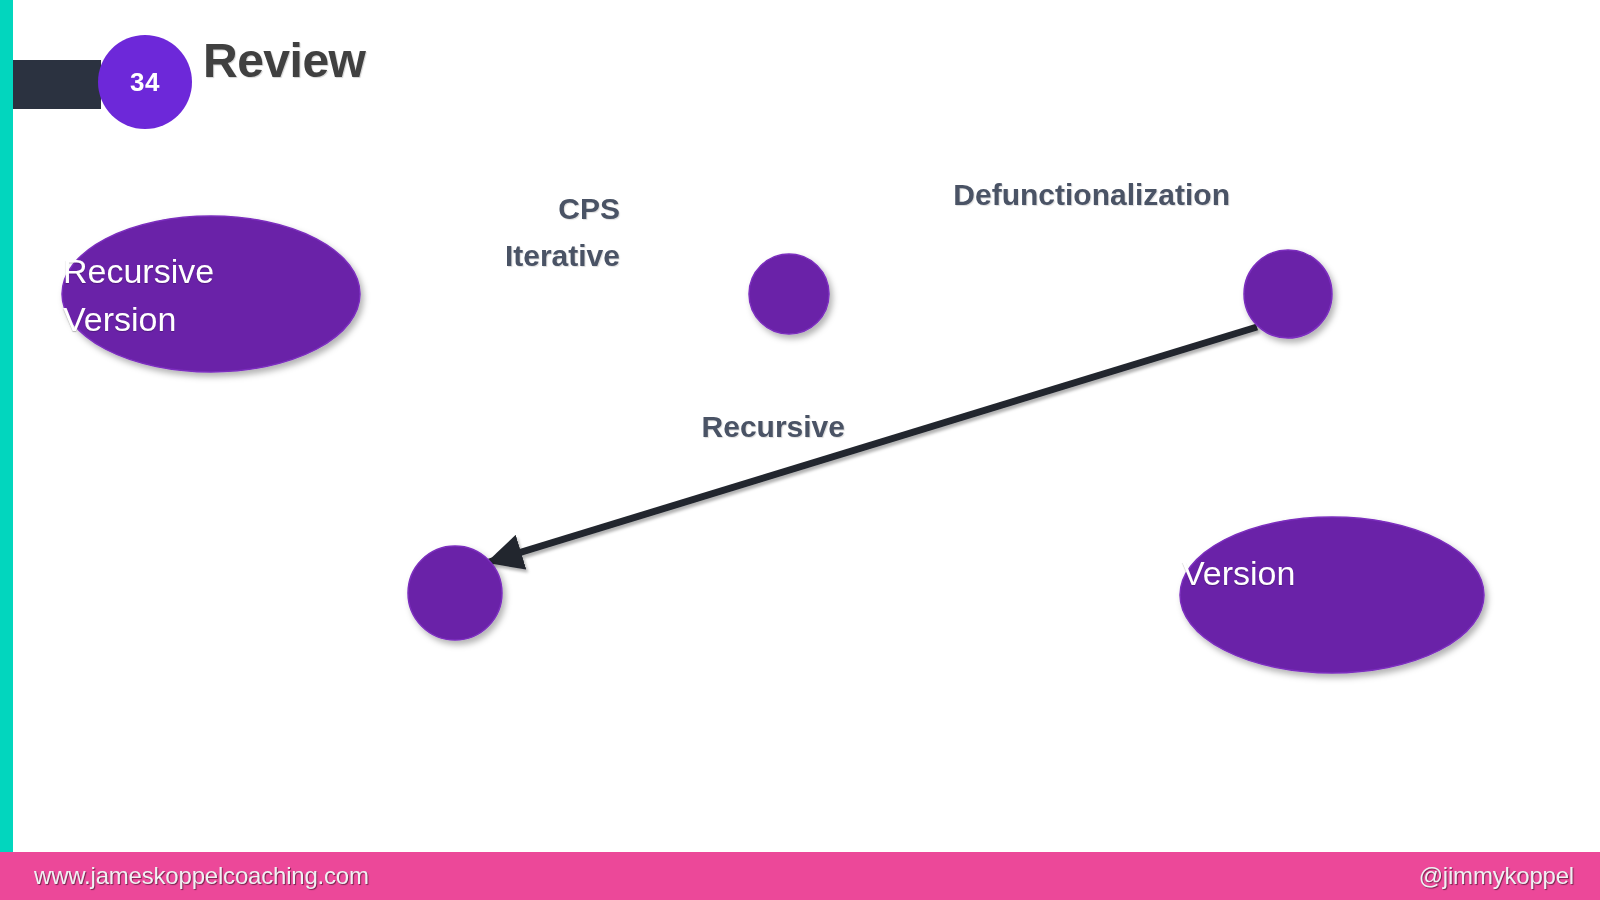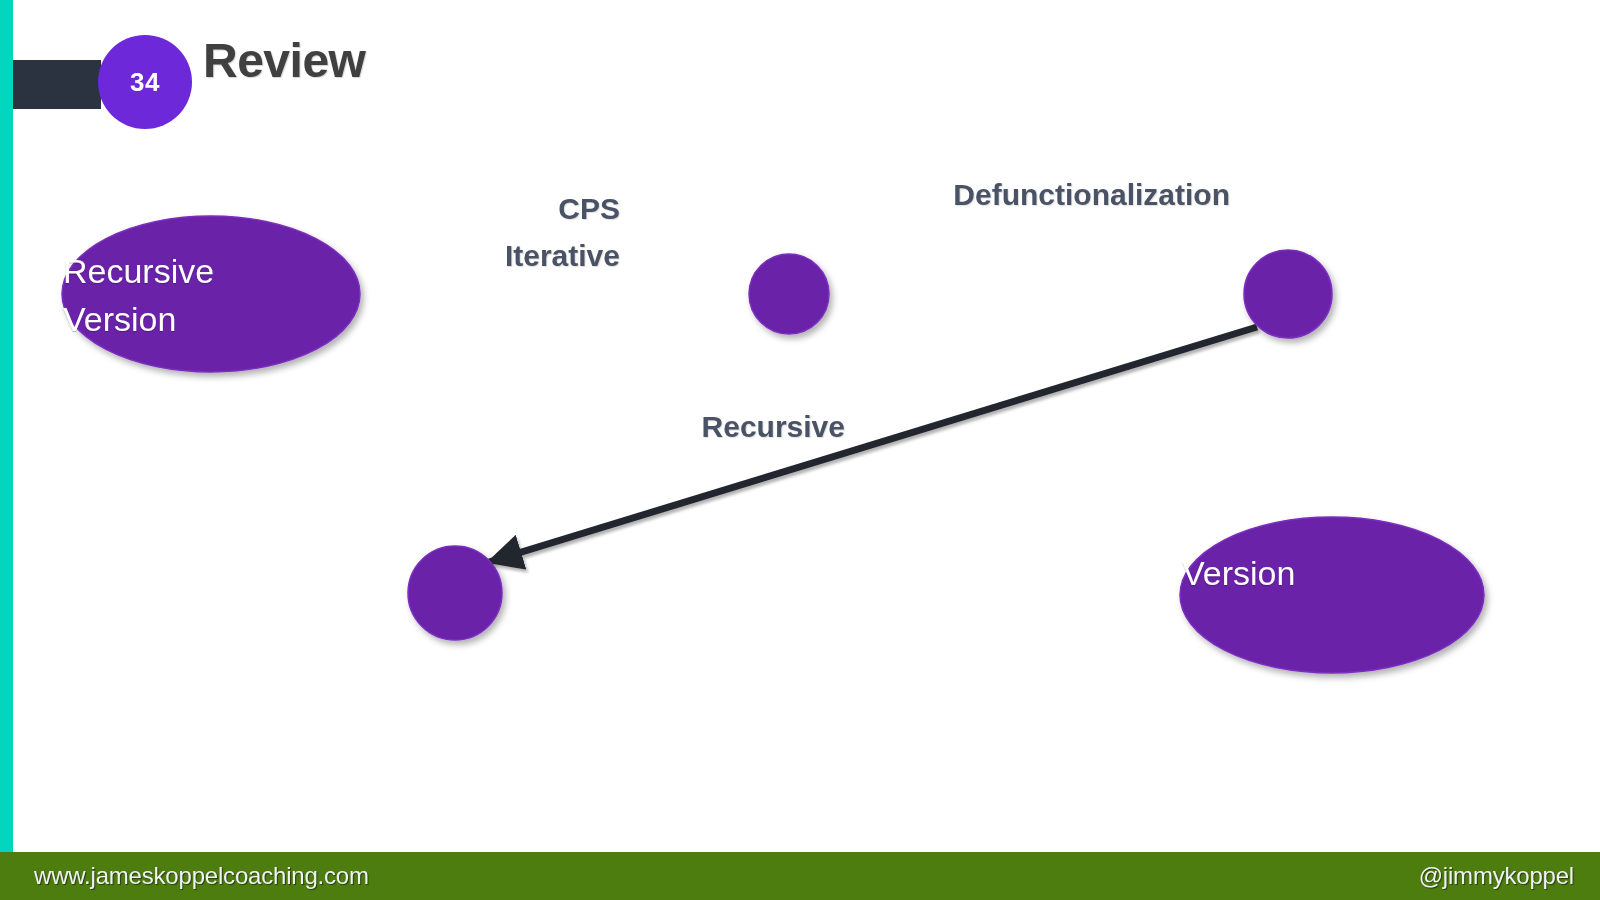--- a/index.html
+++ b/index.html
@@ -110,21 +110,21 @@
   .edge-label.inlining     { left: 645px;  top: 404px; width: 200px; }
   .edge-label.tailcall     { left: 820px;  top: 498px; width: 265px; }
 
   
   .footer {
     position: absolute;
     left: 0;
     bottom: 0;
     width: 1600px;
     height: 48px;
-    background: #4d7c0f;
+    background: #ec4899;
     display: flex;
     align-items: center;
     justify-content: space-between;
     box-sizing: border-box;
     padding: 0 26px 0 34px;
   }
   .footer-text {
     color: #F0F1F3;
     font-size: 24px;
     letter-spacing: -0.2px;

